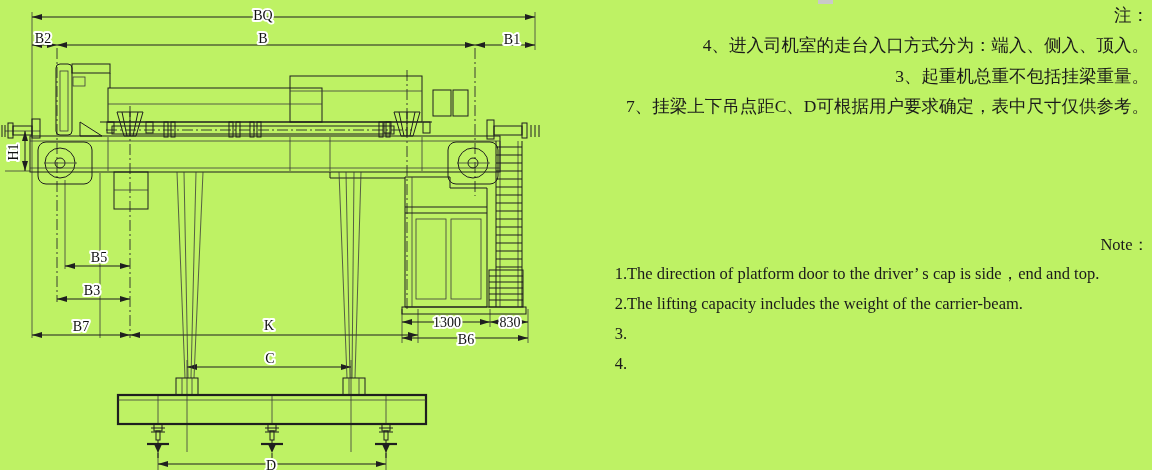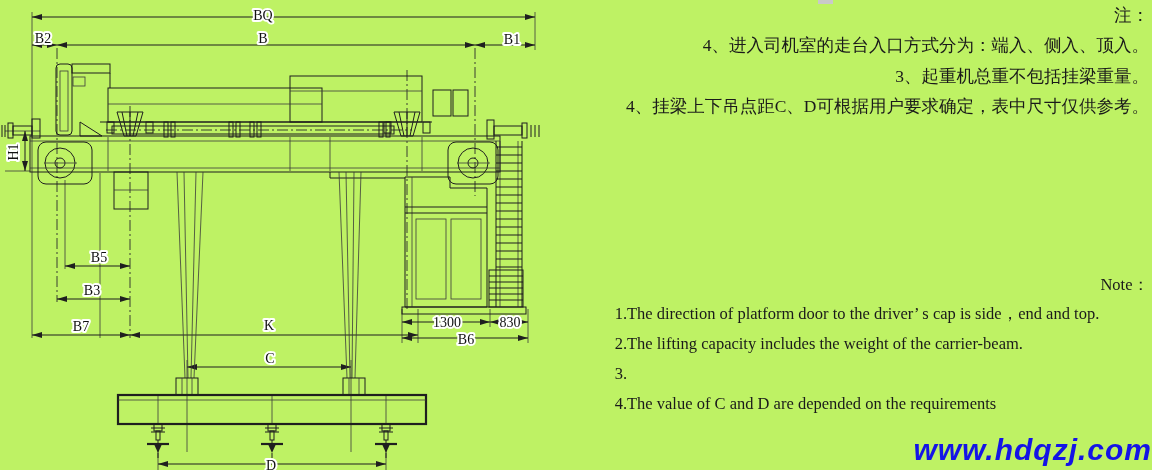--- a/index.html
+++ b/index.html
@@ -13,21 +13,21 @@
   .dim{stroke:#1f1f1f;stroke-width:1;fill:none;}
   .cl{stroke:#2a2a2a;stroke-width:0.9;fill:none;stroke-dasharray:11 3 2 3;}
   .fillb{fill:#1f1f1f;stroke:none;}
   .dlbl{font-family:"Liberation Serif","DejaVu Serif",serif;fill:#111;
         paint-order:stroke;stroke:#ffffff;stroke-width:4px;stroke-linejoin:round;
         text-anchor:middle;font-size:14px;}
   
   .notes-cn{position:absolute;left:597px;top:6px;width:552px;font-size:17.5px;line-height:19px;}
   .notes-cn .title{margin-bottom:11px;}
   .notes-cn .item{margin-bottom:11.5px;}
-  .notes-en{position:absolute;left:597px;top:235px;width:552px;font-size:16.5px;line-height:19px;margin-top:40px;}
+  .notes-en{position:absolute;left:597px;top:235px;width:552px;font-size:16.5px;line-height:19px;}
   .notes-en .title{margin-bottom:10px;}
   .en-item{display:flex;margin-bottom:11px;}
   .en-item .num{width:30px;flex:0 0 30px;}
   
   .watermark{position:absolute;right:0px;bottom:3px;font-family:"Liberation Sans","DejaVu Sans",sans-serif;
              font-weight:bold;font-style:italic;font-size:30px;color:#1414e6;letter-spacing:1px;cursor:pointer;}
   .fragment{position:absolute;left:818px;top:0;width:15px;height:4px;background:#c9c9c9;}
 </style>
 </head>
 <body>
@@ -287,37 +287,35 @@
       <text class="dlbl" x="466" y="344">B6</text>
     </g>
   </svg>
 
   <div class="fragment"></div>
 
   <div class="notes-cn">
     <div class="title">注：</div>
     <div class="item">4、进入司机室的走台入口方式分为：端入、侧入、顶入。</div>
     <div class="item">3、起重机总重不包括挂梁重量。</div>
-    <div class="item">4、挂梁上下吊点距C、D可根据用户要求确定，表中尺寸仅供参考。</div>
+    <div class="item">7、挂梁上下吊点距C、D可根据用户要求确定，表中尺寸仅供参考。</div>
   </div>
 
   <div class="notes-en">
     <div class="title">Note：</div>
     <div class="en-item">
       <span class="num">1.</span>
       <span class="txt">The direction of platform door to the driver’ s cap is side，end and top.</span>
     </div>
     <div class="en-item">
       <span class="num">2.</span>
       <span class="txt">The lifting capacity includes the weight of the carrier-beam.</span>
     </div>
     <div class="en-item">
       <span class="num">3.</span>
     </div>
     <div class="en-item">
       <span class="num">4.</span>
-      <span class="txt">The value of C and D are depended on the requirements</span>
     </div>
   </div>
 
-  <div class="watermark">www.hdqzj.com</div>
 
 </div>
 
 </body></html>

